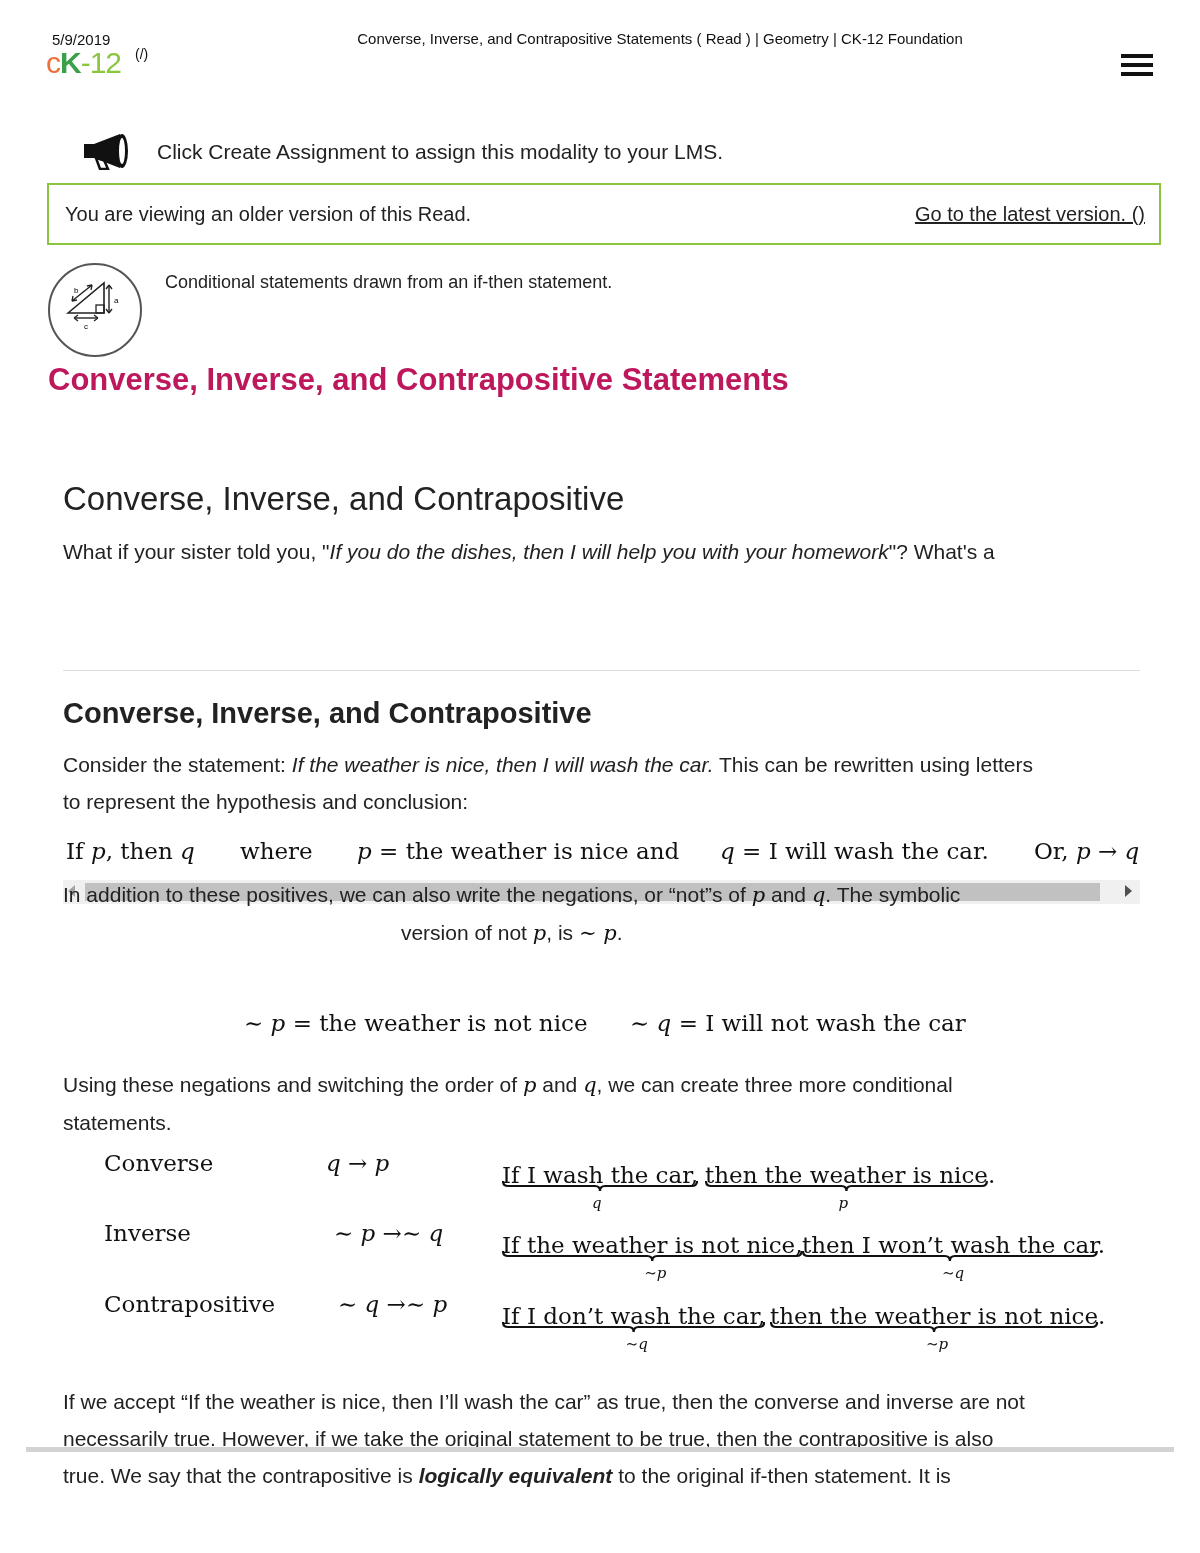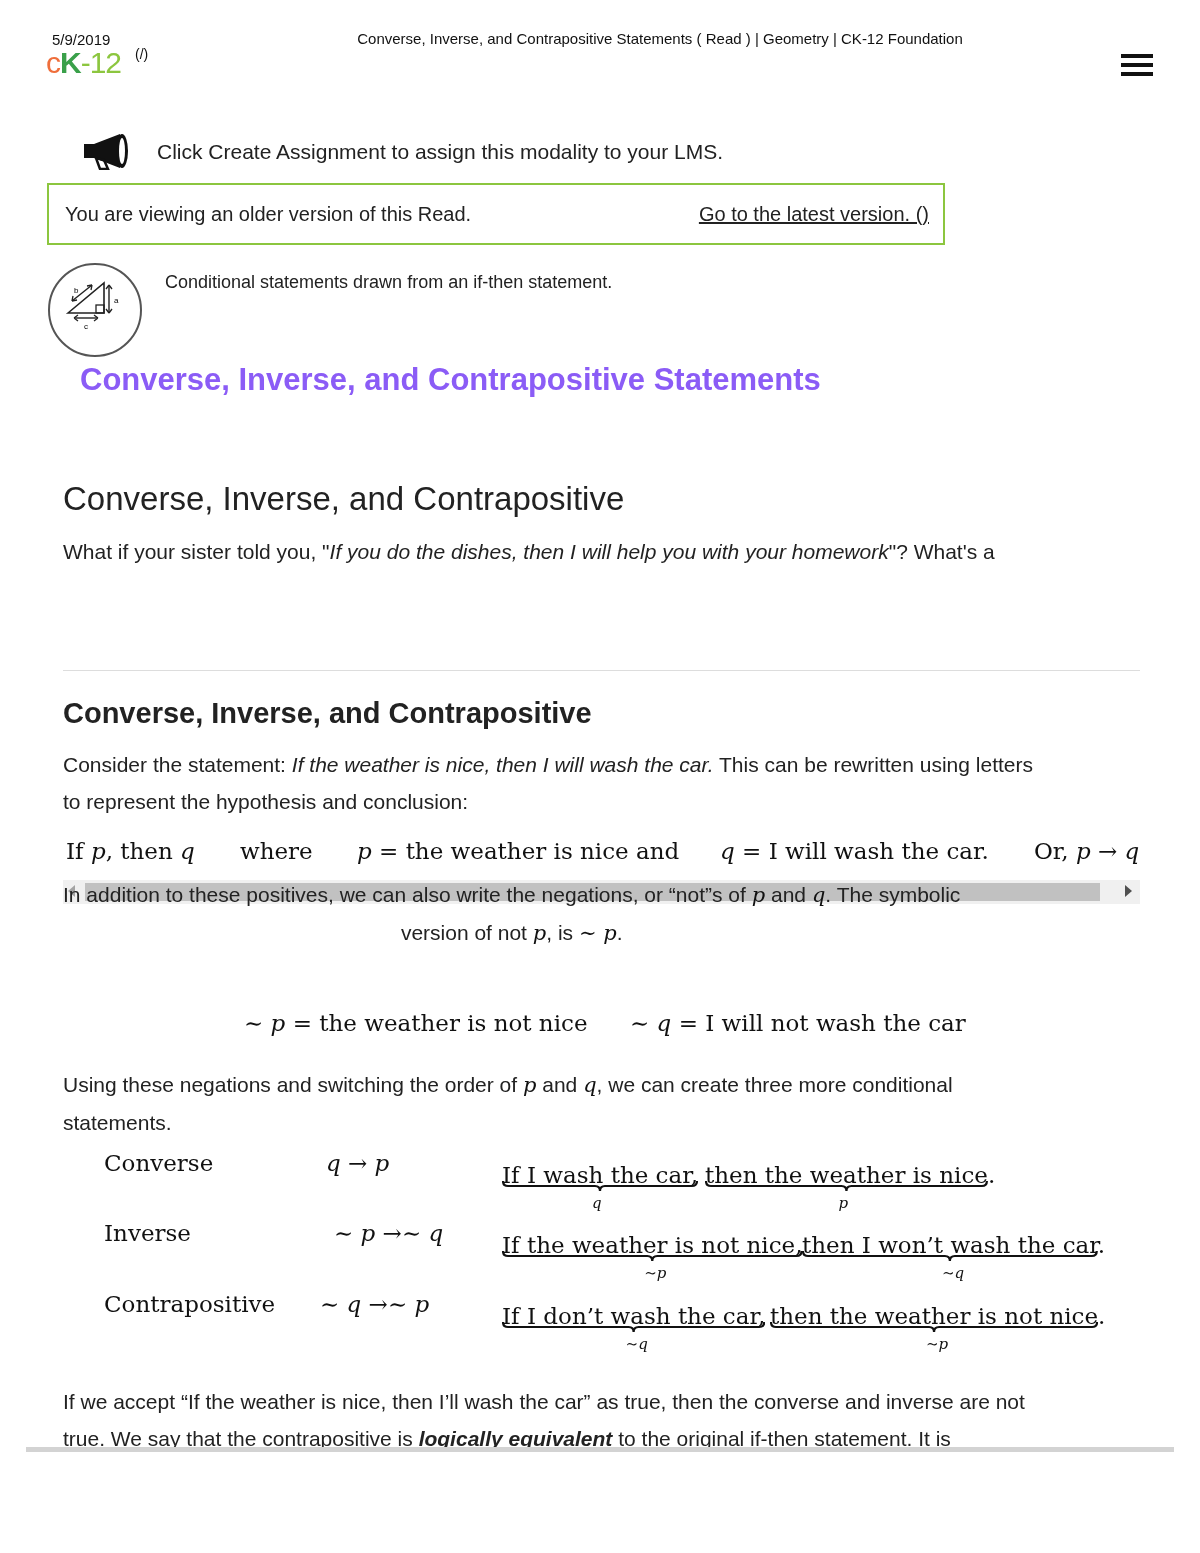--- a/index.html
+++ b/index.html
@@ -9,26 +9,26 @@
   .hdr-title { left:0; width:1320px; top:30px; text-align:center; font-size:15px; color:#111; }
   .logo { left:46px; top:46px; font-size:30px; font-weight:400; letter-spacing:-1px; }
   .logo .c { color:#ef6e3b; }
   .logo .k { color:#3aa04a; font-weight:700; }
   .logo .n { color:#8cc63f; }
   .logo-link { left:135px; top:46px; font-size:14px; color:#111; }
   .menu { left:1121px; top:54px; width:32px; height:22px; cursor:pointer; }
   .menu span { display:block; height:4px; background:#111; margin-bottom:5px; }
   .mega { left:82px; top:132px; width:50px; height:38px; }
   .notice { left:157px; top:140px; font-size:21px; color:#222; }
-  .banner { left:47px; top:183px; width:898px; height:62px; border:2px solid #8cc63f; box-sizing:border-box; }
+  .banner { left:47px; top:183px; width:1114px; height:62px; border:2px solid #8cc63f; box-sizing:border-box; }
   .banner-text { left:16px; top:18px; font-size:20px; color:#222; position:absolute; }
   .banner-link { right:14px; top:18px; font-size:20px; color:#222; text-decoration:underline; position:absolute; cursor:pointer; }
   .badge { left:48px; top:263px; width:94px; height:94px; border:2px solid #555; border-radius:50%; box-sizing:border-box; }
   .desc { left:165px; top:272px; font-size:18px; color:#222; }
-  .h1 { left:48px; top:362px; font-size:31px; font-weight:700; color:#8b5cf6;margin-left:32px; }
+  .h1 { left:48px; top:362px; font-size:31px; font-weight:700; color:#be185d; }
   .h2 { left:63px; top:480px; font-size:33px; font-weight:400; color:#222; }
   .p { font-size:21px; color:#222; line-height:37px; }
   .dashed { border-bottom:2px dashed #999; font-weight:700; }
   .hr { left:63px; top:670px; width:1077px; height:1px; background:#ddd; }
   .h3 { left:63px; top:697px; font-size:29px; font-weight:700; color:#222; }
   .math { font-family:"DejaVu Serif", serif; color:#111; }
   .mi { font-style:italic; }
   .mathrow { left:66px; top:838px; font-size:23px; white-space:nowrap; width:1073px; overflow:hidden; }
   .scroll { left:63px; top:880px; width:1077px; height:24px; background:#f0f0f0; }
   .scroll .thumb { position:absolute; left:22px; top:3px; width:1015px; height:18px; background:#c1c1c1; }
@@ -134,21 +134,21 @@
       <div class="brace-txt" style="left:705px; top:1150px"><span>then the weather is nice</span><span>.</span></div>
     </div>
     <div>
       <div class="abs tbl-label" style="left:104px; top:1220px">Inverse</div>
       <div class="abs tbl-sym" style="left:334px; top:1220px; font-style:italic">∼ p →∼ q</div>
       <div class="brace-txt" style="left:502px; top:1220px"><span>If the weather is not nice,</span></div>
       <div class="brace-txt" style="left:802px; top:1220px"><span>then I won’t wash the car</span><span>.</span></div>
     </div>
     <div>
       <div class="abs tbl-label" style="left:104px; top:1291px">Contrapositive</div>
-      <div class="abs tbl-sym" style="left:320px; top:1291px; font-style:italic">∼ q →∼ p</div>
+      <div class="abs tbl-sym" style="left:338px; top:1291px; font-style:italic">∼ q →∼ p</div>
       <div class="brace-txt" style="left:502px; top:1291px"><span>If I don’t wash the car,</span></div>
       <div class="brace-txt" style="left:770px; top:1291px"><span>then the weather is not nice</span><span>.</span></div>
     </div>
     <svg class="brace" width="195.984375" height="12" style="left: 502px; top: 1180px;">
       <path d="M1 1 Q1 6 6 6 L92.9921875 6 Q97.9921875 6 97.9921875 11 Q97.9921875 6 102.9921875 6 L189.984375 6 Q194.984375 6 194.984375 1" fill="none" stroke="#111" stroke-width="2.2"></path>
     </svg>
     <div class="brace-lbl" style="top: 1194px; left: 591.992px;">q</div>
     <svg class="brace" width="282.890625" height="12" style="left: 705px; top: 1180px;">
       <path d="M1 1 Q1 6 6 6 L136.4453125 6 Q141.4453125 6 141.4453125 11 Q141.4453125 6 146.4453125 6 L276.890625 6 Q281.890625 6 281.890625 1" fill="none" stroke="#111" stroke-width="2.2"></path>
     </svg>
@@ -166,15 +166,16 @@
     </svg>
     <div class="brace-lbl" style="top: 1335px; left: 625.617px;">∼q</div>
     <svg class="brace" width="328.109375" height="12" style="left: 770px; top: 1321px;">
       <path d="M1 1 Q1 6 6 6 L159.0546875 6 Q164.0546875 6 164.0546875 11 Q164.0546875 6 169.0546875 6 L322.109375 6 Q327.109375 6 327.109375 1" fill="none" stroke="#111" stroke-width="2.2"></path>
     </svg>
     <div class="brace-lbl" style="top: 1335px; left: 926.055px;">∼p</div>
   </div>
 
 <div class="abs p" style="left:63px; top:1383px;">
   <div>If we accept “If the weather is nice, then I’ll wash the car” as true, then the converse and inverse are not</div>
+  <div>necessarily true. However, if we take the original statement to be true, then the contrapositive is also</div>
   <div><span>true. We say that the contrapositive is </span><b><i>logically equivalent</i></b><span> to the original if-then statement. It is</span></div>
 </div>
 <div class="abs divider"></div>
 
 </body></html>

